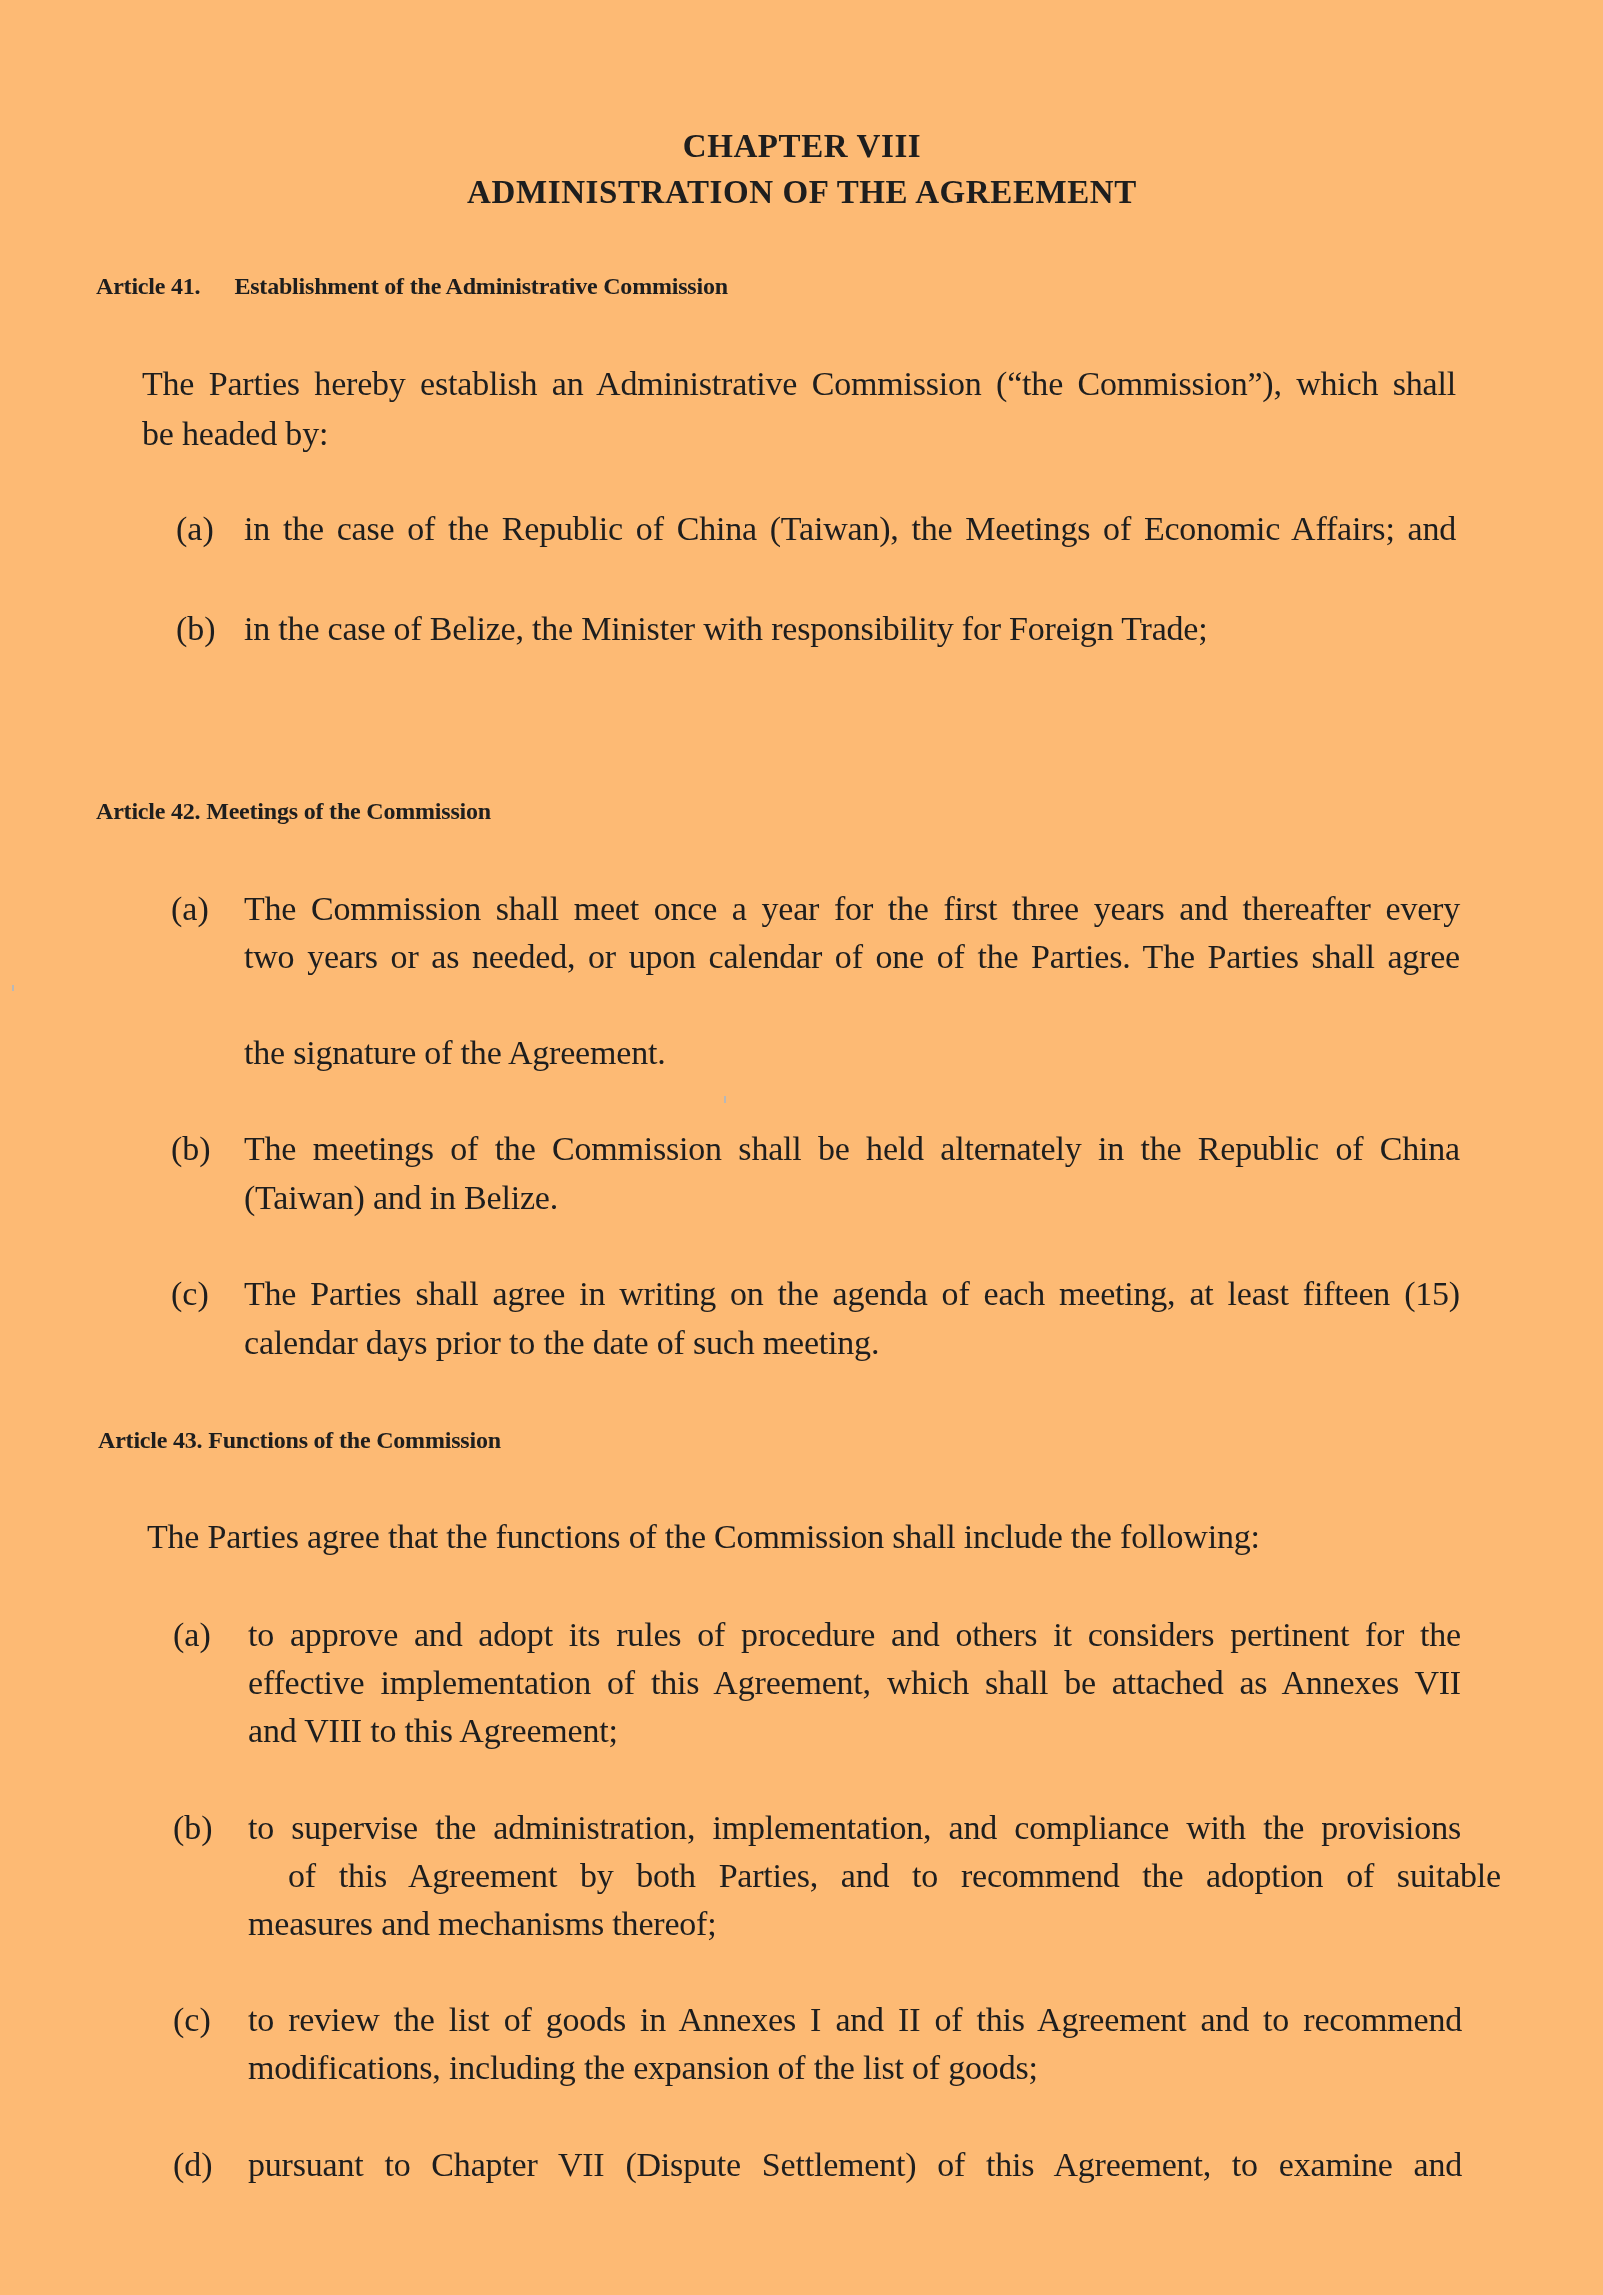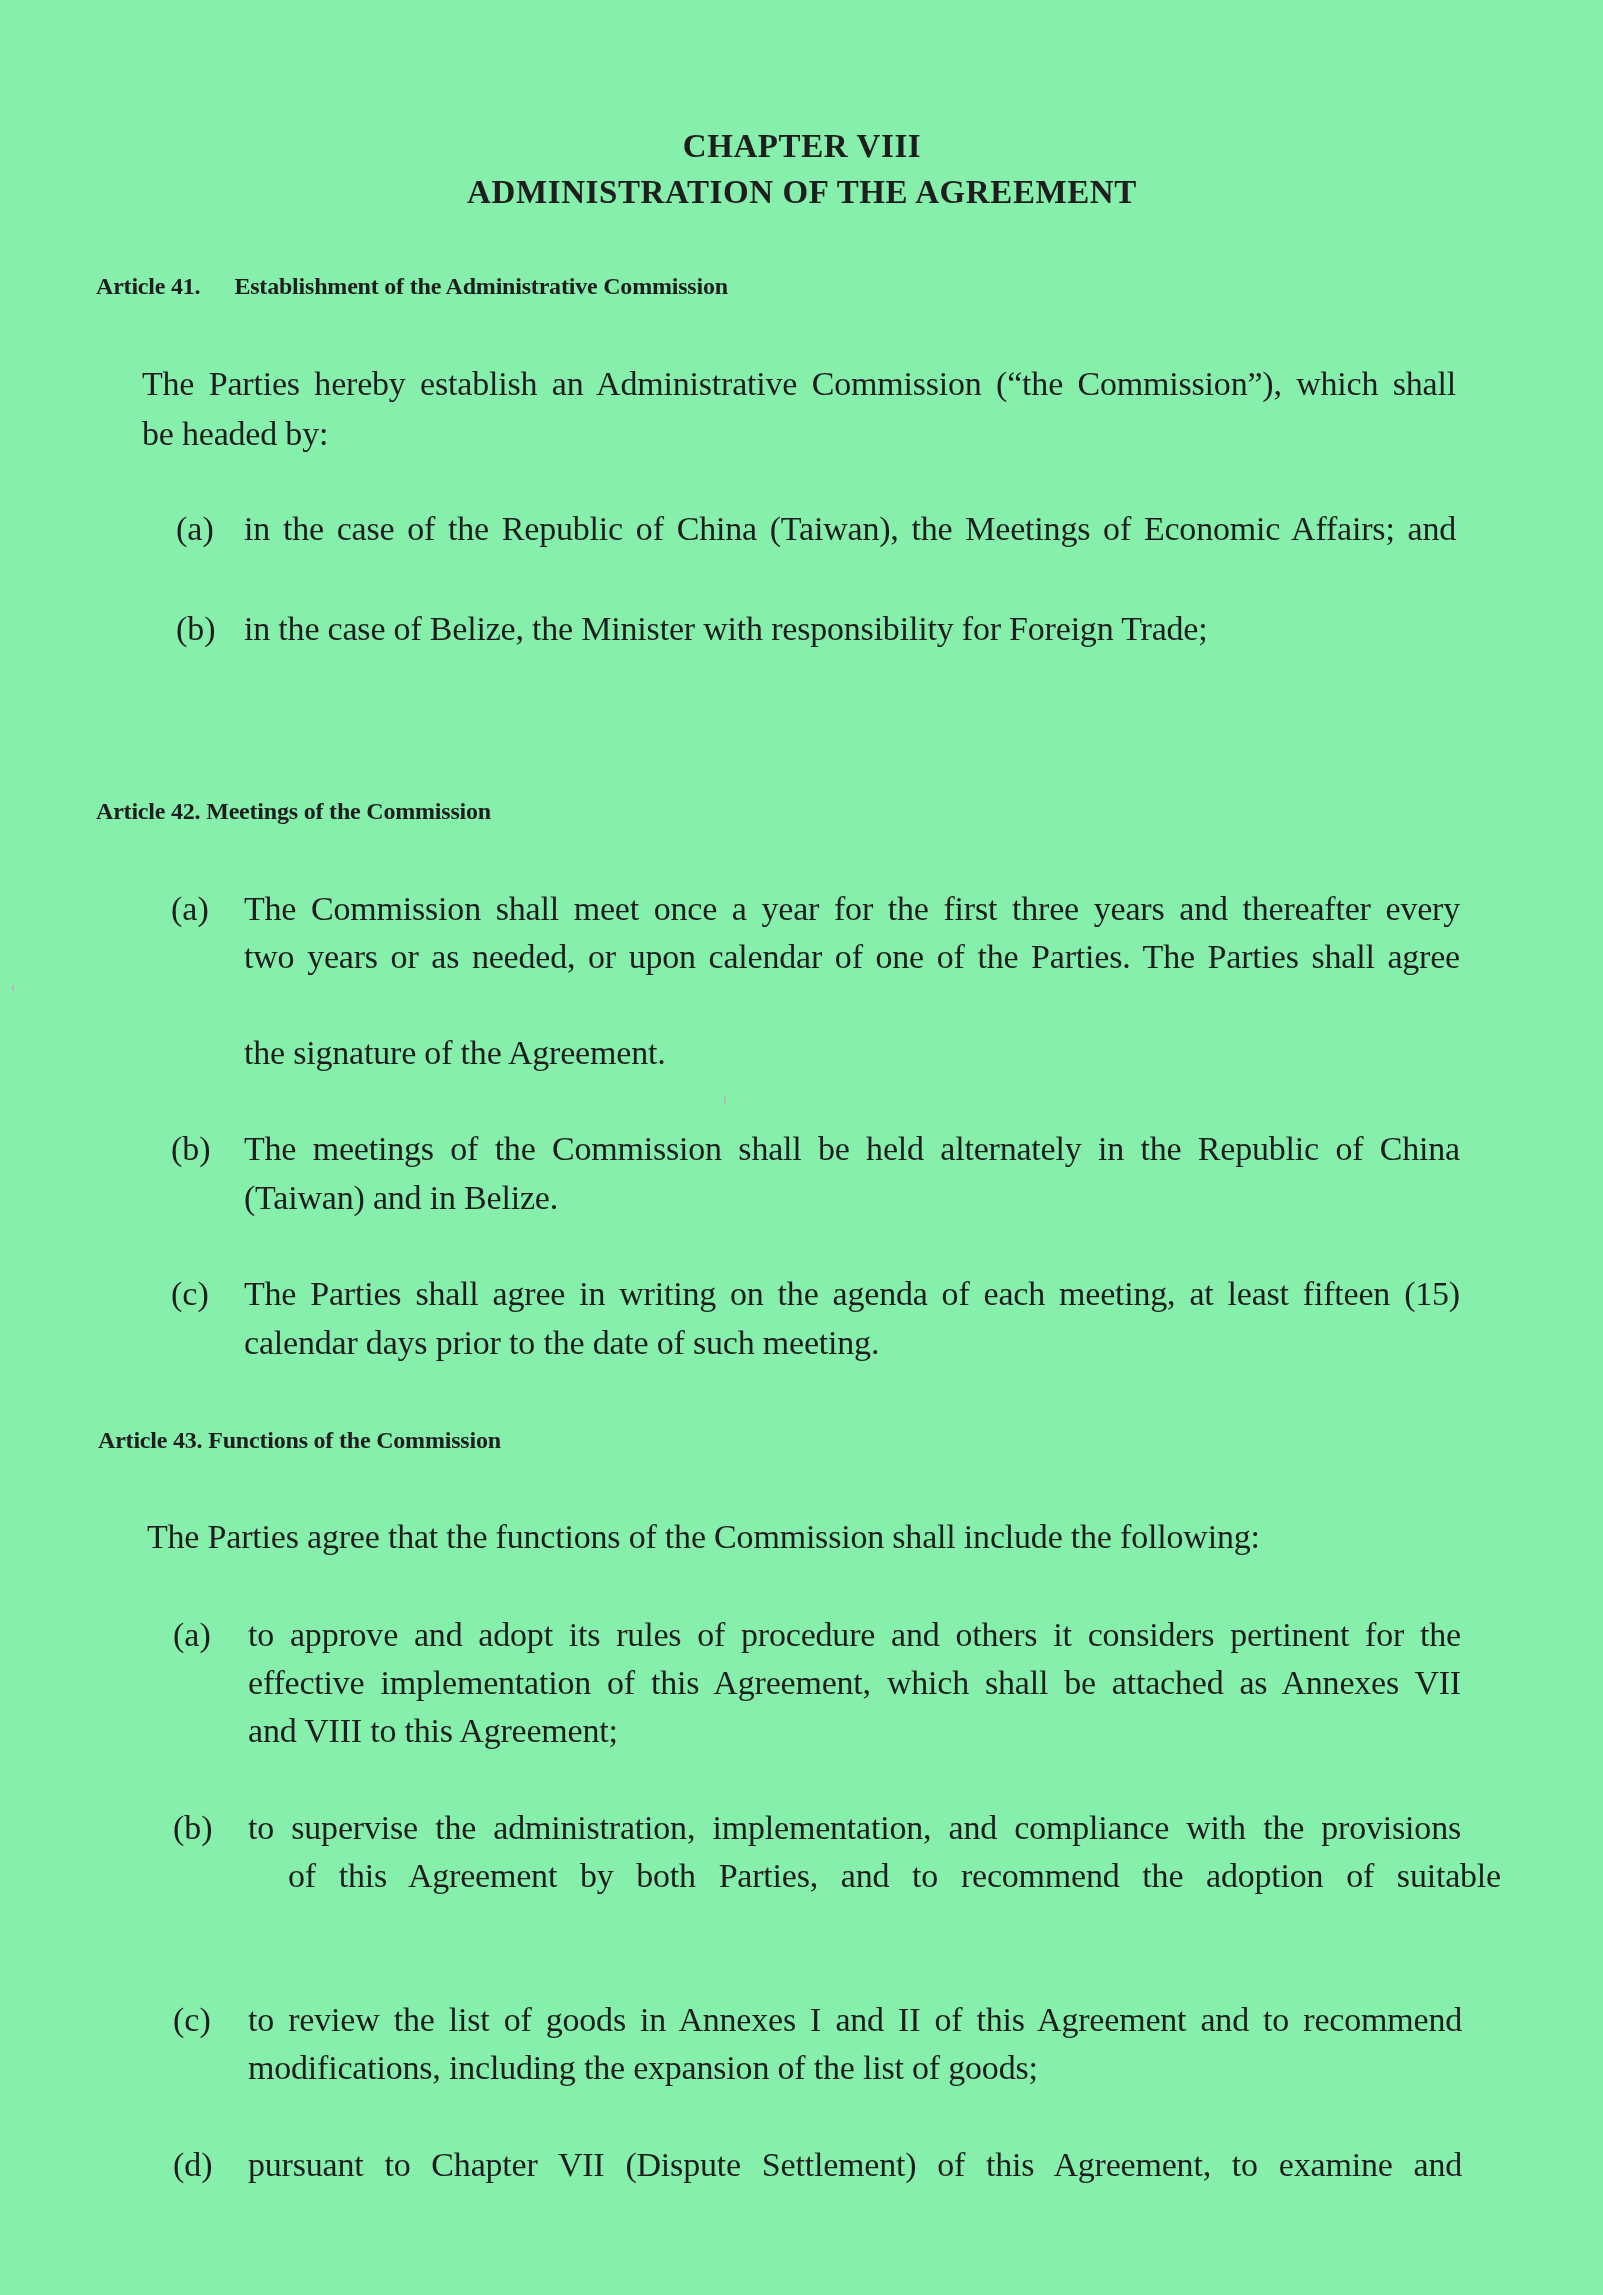--- a/index.html
+++ b/index.html
@@ -13,21 +13,21 @@
     position: relative;
     overflow: hidden;
     font-family: "Liberation Serif", "DejaVu Serif", serif;
     color: #1e1e1e;
   }
   .page {
     position: absolute;
     left: 0; top: 0;
     width: 1604px;
     height: 2295px;
-    background: #86efac;
+    background: #fdba74;
   }
   .line {
     position: absolute;
     white-space: nowrap;
     font-size: 34px;
     line-height: 42px;
     letter-spacing: -0.2px;
   }
   .justify {
     text-align: justify;
@@ -103,20 +103,21 @@
   <div class="line" style="left:147px; top:1516px;">The Parties agree that the functions of the Commission shall include the following:</div>
 
   <div class="label" style="left:173px; top:1614px;">(a)</div>
   <div class="line justify" style="left:248px; top:1614px; width:1213px;">to approve and adopt its rules of procedure and others it considers pertinent for the</div>
   <div class="line justify" style="left:248px; top:1662px; width:1213px;">effective implementation of this Agreement, which shall be attached as Annexes VII</div>
   <div class="line" style="left:248px; top:1710px;">and VIII to this Agreement;</div>
 
   <div class="label" style="left:173px; top:1807px;">(b)</div>
   <div class="line justify" style="left:248px; top:1807px; width:1213px;">to supervise the administration, implementation, and compliance with the provisions</div>
   <div class="line justify" style="left:248px; top:1855px; width:1213px;margin-left:40px;">of this Agreement by both Parties, and to recommend the adoption of suitable</div>
+  <div class="line" style="left:248px; top:1903px;">measures and mechanisms thereof;</div>
 
   <div class="label" style="left:173px; top:1999px;">(c)</div>
   <div class="line justify" style="left:248px; top:1999px; width:1214px;">to review the list of goods in Annexes I and II of this Agreement and to recommend</div>
   <div class="line" style="left:248px; top:2047px;">modifications, including the expansion of the list of goods;</div>
 
   <div class="label" style="left:173px; top:2144px;">(d)</div>
   <div class="line justify" style="left:248px; top:2144px; width:1214px;">pursuant to Chapter VII (Dispute Settlement) of this Agreement, to examine and</div>
 
   <div class="speck" style="left:724px; top:1096px; height:7.1px;"></div>
   <div class="speck" style="left:12px; top:985px; height:6px;"></div>

